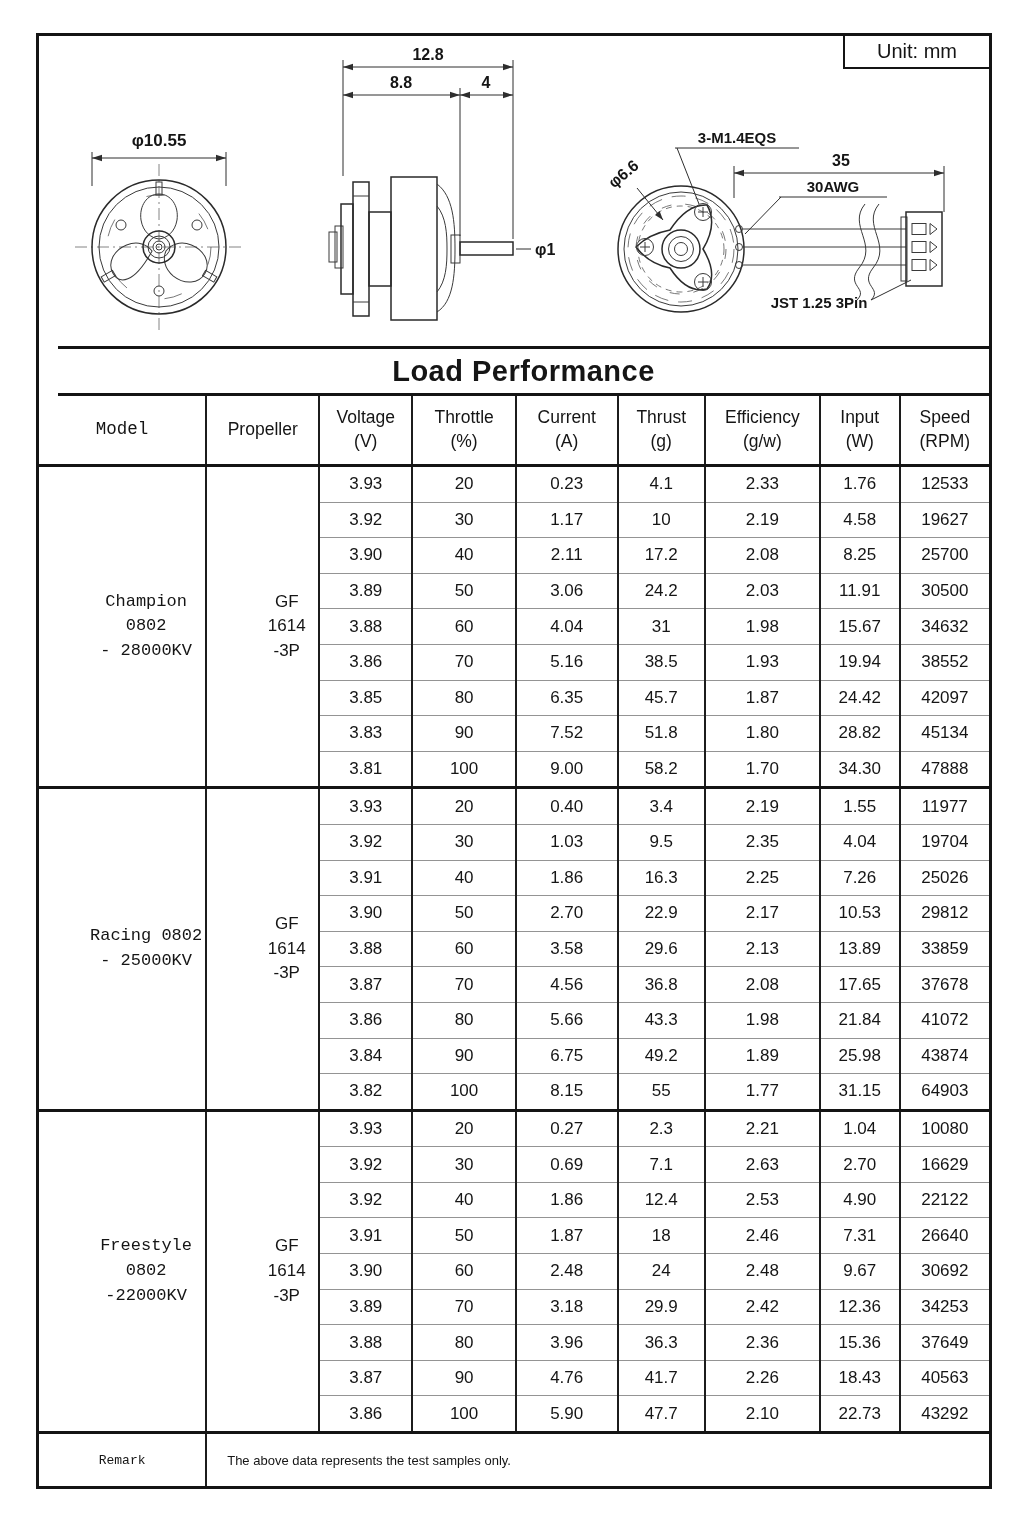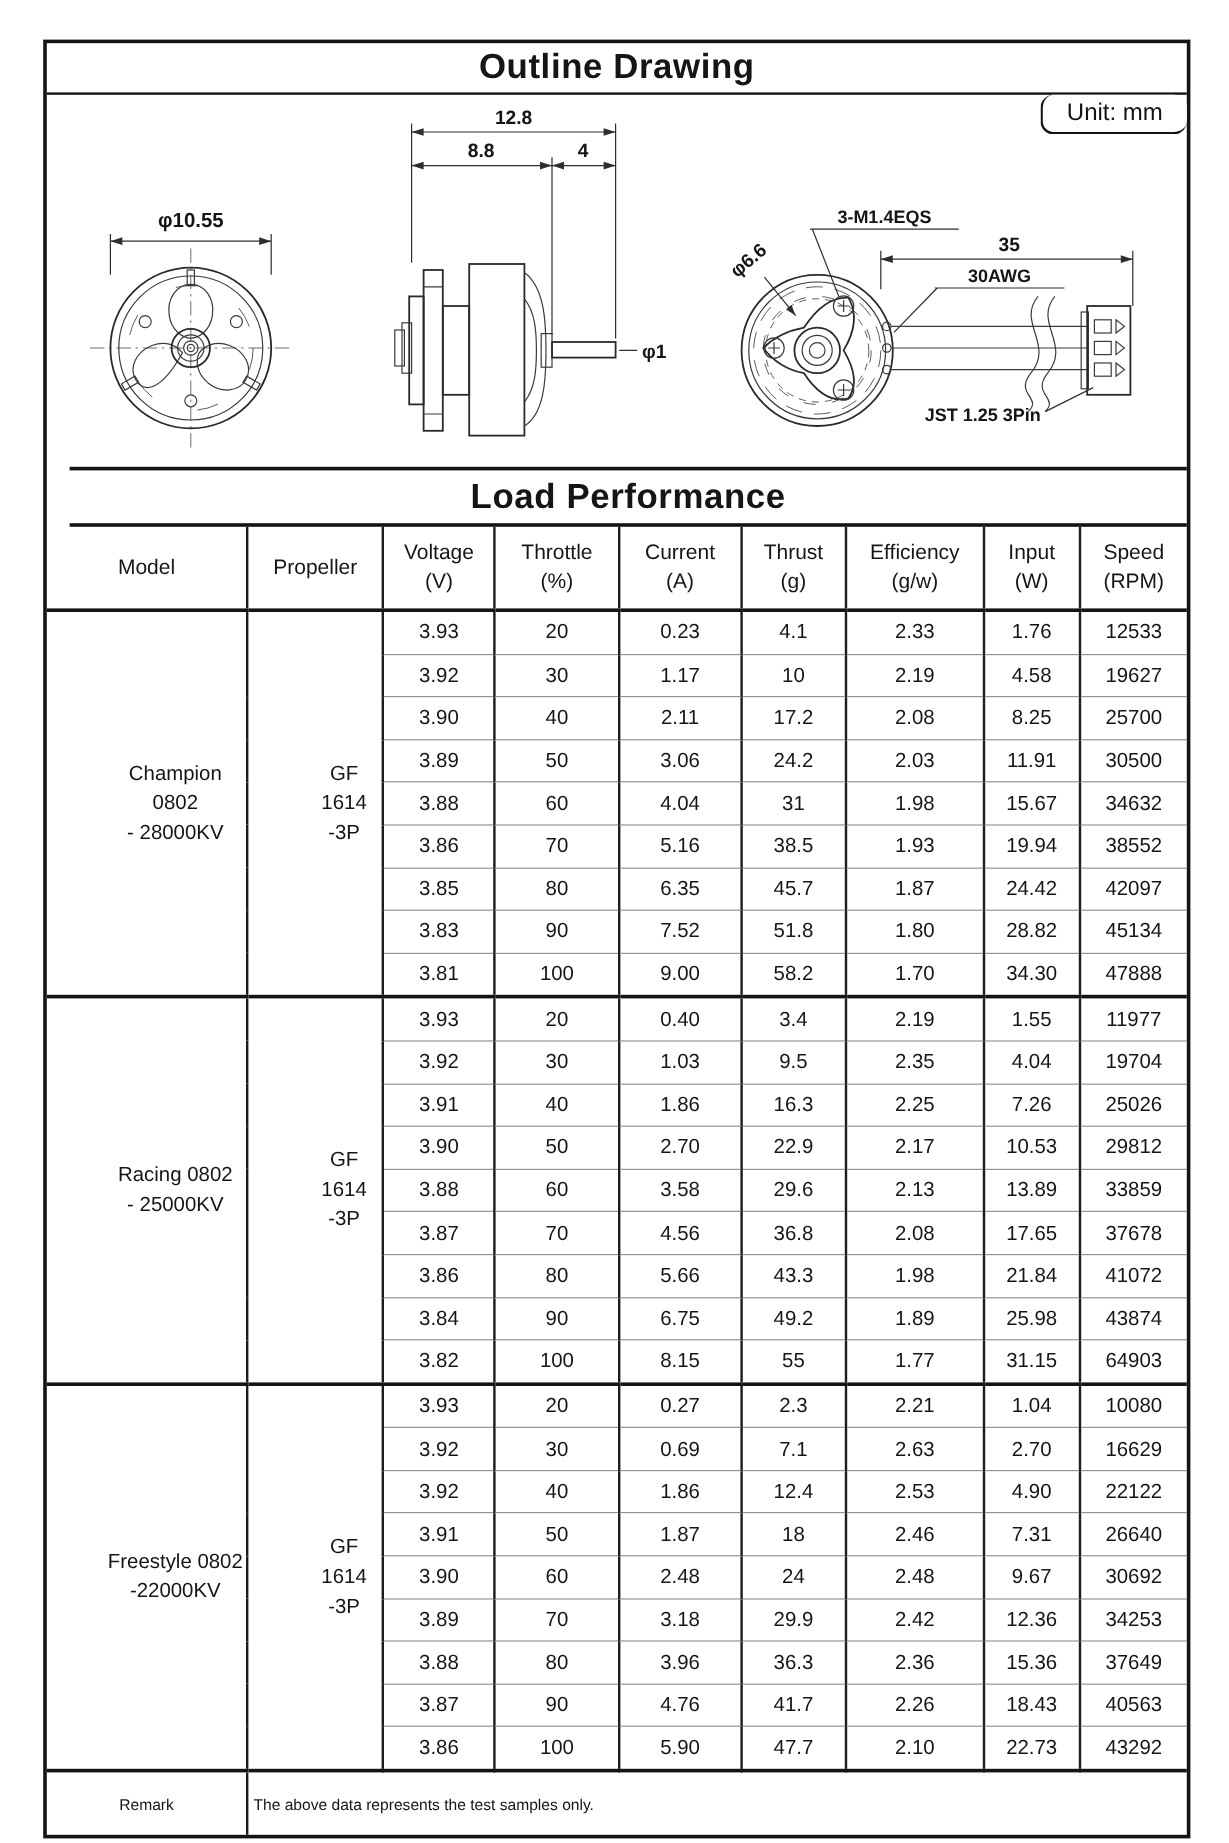--- a/index.html
+++ b/index.html
@@ -3,48 +3,47 @@
 <meta charset="utf-8">
 <style>
   html,body{margin:0;padding:0;background:#ffffff;}
   body{width:1024px;height:1536px;position:relative;font-family:"Liberation Sans","DejaVu Sans",sans-serif;color:#151515;}
   .sheet{position:absolute;left:36px;top:33px;width:956px;border:3px solid #141414;box-sizing:border-box;background:#fff;}
   .title-row{height:41px;border-bottom:2.5px solid #141414;display:flex;align-items:center;justify-content:center;
              font-size:29px;font-weight:700;letter-spacing:.5px;}
   .drawing-area{position:relative;height:310px;}
   .label-box{position:absolute;top:0;height:33px;box-sizing:border-box;display:flex;align-items:center;background:#fff;font-size:20px;}
   .label-left{left:0;width:379px;border-right:2px solid #141414;border-bottom:2px solid #141414;padding-left:13px;}
-  .label-right{right:0;width:122px;border-left:2px solid #141414;border-bottom:2px solid #141414;justify-content:center;border-radius:11px;}
+  .label-right{right:0;width:146px;border-left:2px solid #141414;border-bottom:2px solid #141414;justify-content:center;}
   .drawing-area svg{position:absolute;left:0;top:0;}
   .perf-title{height:44px;border-top:3px solid #141414;border-bottom:3px solid #141414;display:flex;align-items:center;justify-content:center;
               font-size:29px;font-weight:700;letter-spacing:.5px;margin-left:19px;}
   table.perf{border-collapse:collapse;width:100%;table-layout:fixed;}
   .perf th,.perf td{border-left:2px solid #1c1c1c;text-align:center;padding:0;}
-  .perf th:first-child,.perf .nb-left{border-left:none;}
+  .perf th:first-child,.perf .nb-left{border-left:none;font-family:Liberation Mono, monospace;}
   .perf thead th{height:68px;font-weight:400;font-size:17.5px;white-space:pre-line;line-height:1.35;border-bottom:3px solid #141414;}
   .perf td{height:34.6px;font-size:17px;}
   .perf td.val{border-top:1.5px solid #949494;}
   .perf tr.group-first td{border-top:3px solid #141414;margin-left:20px;}
   .perf .span-cell{white-space:pre-line;line-height:1.45;font-size:17px;padding-left:48px;}
   .perf tr.remark-row td{border-top:3px solid #141414;height:52px;font-size:13px;}
-  .perf td.remark-text{text-align:left;padding-left:4px;}
+  .perf td.remark-text{text-align:left;padding-left:20px;}
   svg text{font-family:"Liberation Sans","DejaVu Sans",sans-serif;fill:#151515;font-weight:600;}
   .dim{stroke:#2e2e2e;stroke-width:1;fill:none;}
   .dimf{fill:#2e2e2e;stroke:none;}
   .part{stroke:#2a2a2a;stroke-width:1.5;fill:none;}
   .part-thin{stroke:#3a3a3a;stroke-width:1;fill:none;}
   .cline{stroke:#666;stroke-width:.8;fill:none;stroke-dasharray:12 4 2 4;}
   .tex{stroke:#555;stroke-width:.8;fill:none;}
 </style>
 </head>
 <body>
 
 <div class="sheet">
 
-  <div class="title-row">Outline Drawing</div>
 
   <div class="drawing-area">
     <svg width="950" height="310" viewBox="0 0 950 310">
 
       <g>
         <line class="cline" x1="36" y1="211" x2="204" y2="211"></line>
         <line class="cline" x1="120" y1="128" x2="120" y2="294"></line>
         <circle class="part" cx="120" cy="211" r="67"></circle>
         <circle class="part-thin" cx="120" cy="211" r="60"></circle>
         <circle class="tex" cx="120" cy="211" r="52" stroke-dasharray="18 40"></circle>

